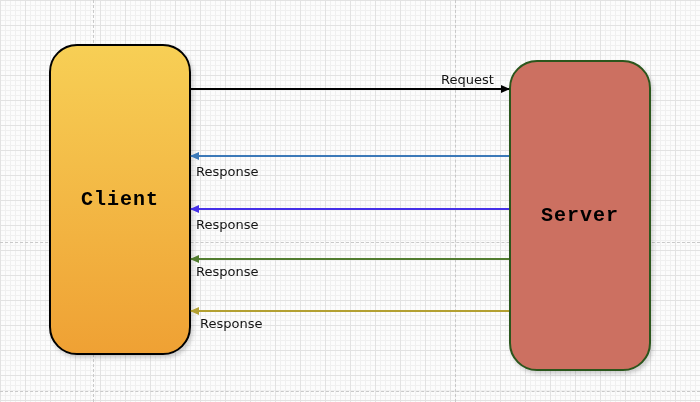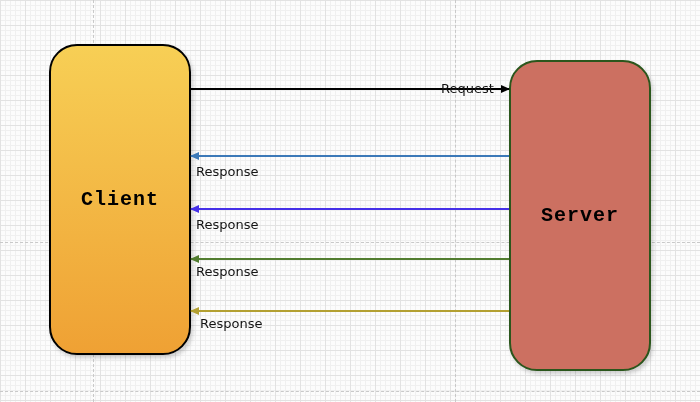--- a/index.html
+++ b/index.html
@@ -81,21 +81,21 @@
   </div>
 
   <div class="node node-server" style="background: rgb(204, 112, 97); border-color: rgb(43, 86, 28); margin-top: 16px;">
     <span class="node-label">Server</span>
   </div>
 
   <div class="edge" style="top: 88px; --c: #000000;">
     <div class="line"></div>
     <div class="head head-right"></div>
   </div>
-  <span class="edge-label" style="left:441px; top:81px">Request</span>
+  <span class="edge-label" style="left:441px; top:72px">Request</span>
 
   <div class="edge" style="top: 155px; --c: #3C79B8;">
     <div class="line"></div>
     <div class="head head-left"></div>
   </div>
   <span class="edge-label" style="left:196px; top:164px">Response</span>
 
   <div class="edge" style="top: 208px; --c: #4630E8;">
     <div class="line"></div>
     <div class="head head-left"></div>

